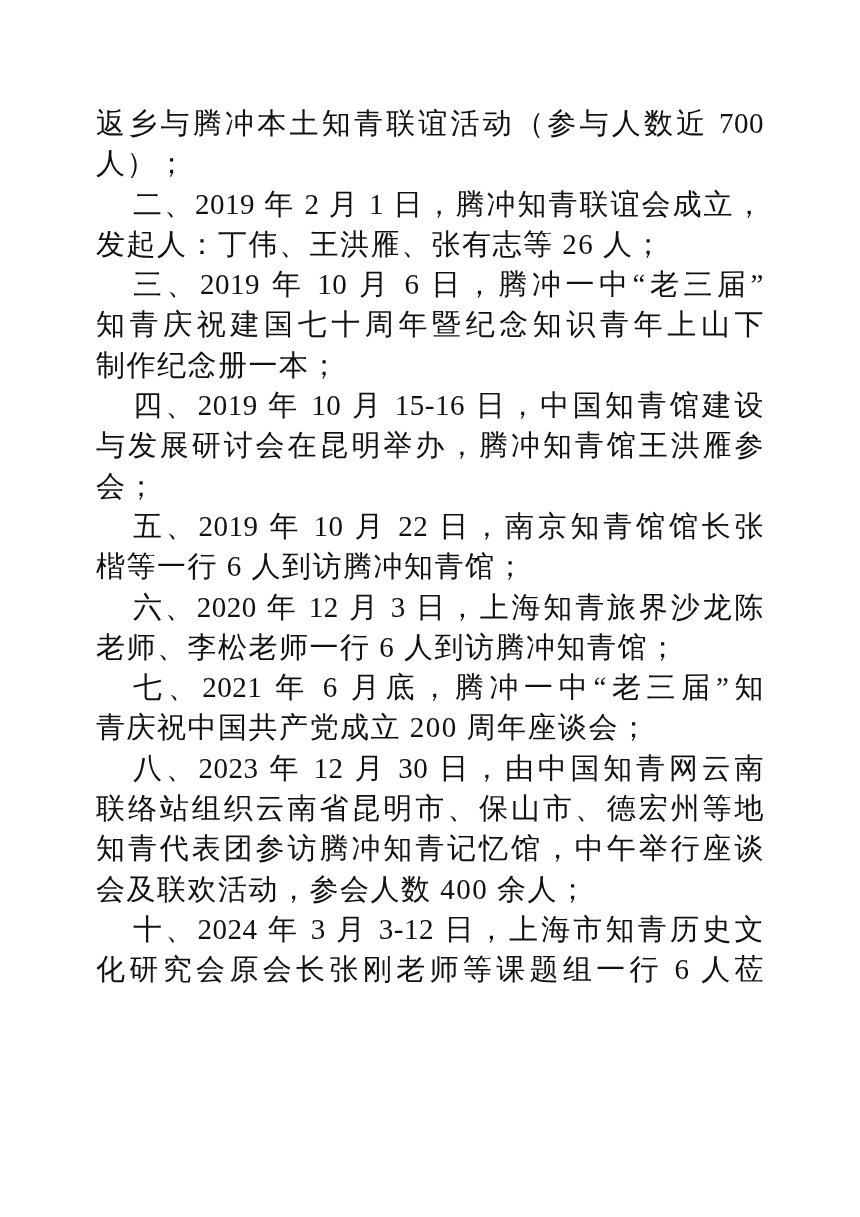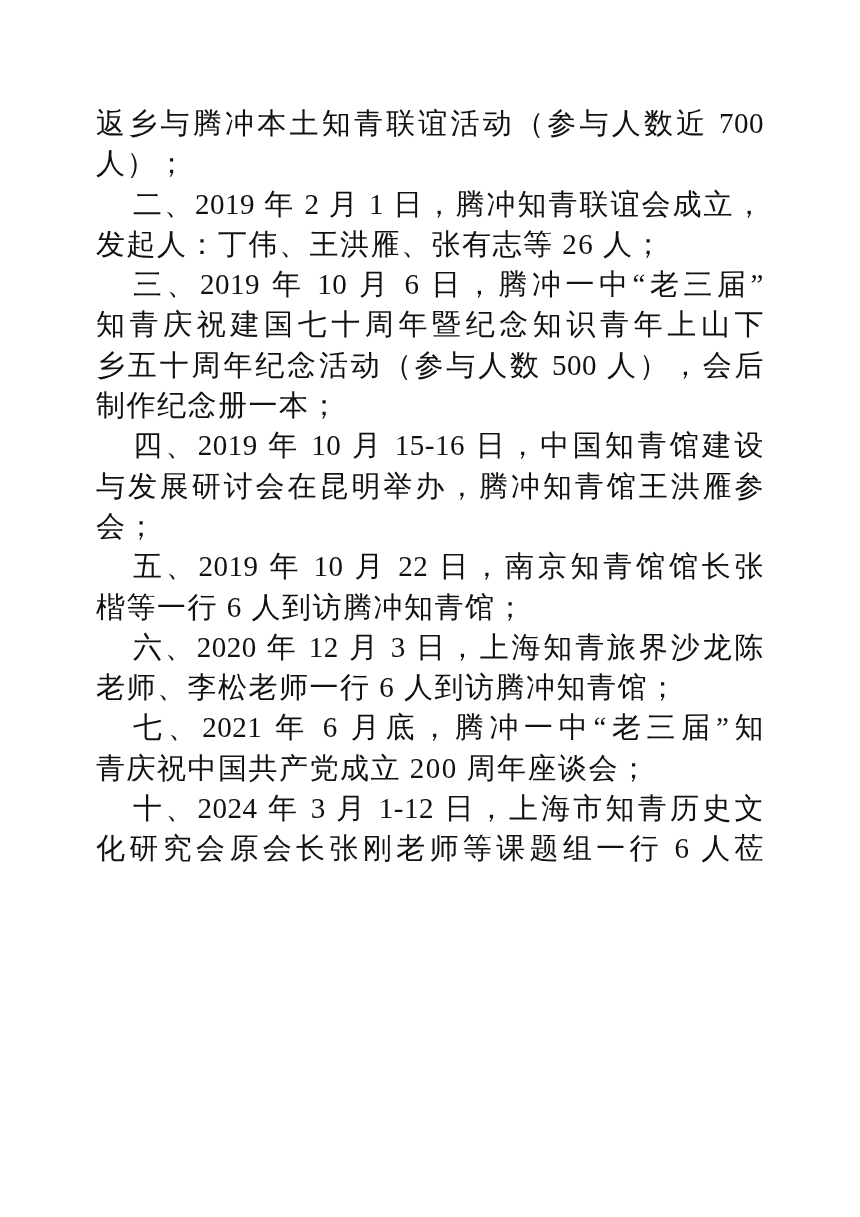--- a/index.html
+++ b/index.html
@@ -54,38 +54,43 @@
         <span class="line fill">返乡与腾冲本土知青联谊活动（参与人数近 700</span>
         <span class="line last">人）；</span>
       </div>
       <div class="para">
         <span class="line fill indent">二、2019 年 2 月 1 日，腾冲知青联谊会成立，</span>
         <span class="line last">发起人：丁伟、王洪雁、张有志等 26 人；</span>
       </div>
       <div class="para">
         <span class="line fill indent">三、2019 年 10 月 6 日，腾冲一中“老三届”</span>
         <span class="line fill">知青庆祝建国七十周年暨纪念知识青年上山下</span>
-        <span class="line fill">乡五十周年纪念活动（参与人数 500 人），会后</span>
         <span class="line last">制作纪念册一本；</span>
       </div>
       <div class="para">
         <span class="line fill indent">四、2019 年 10 月 15-16 日，中国知青馆建设</span>
         <span class="line fill">与发展研讨会在昆明举办，腾冲知青馆王洪雁参</span>
         <span class="line last">会；</span>
       </div>
       <div class="para">
         <span class="line fill indent">五、2019 年 10 月 22 日，南京知青馆馆长张</span>
         <span class="line last">楷等一行 6 人到访腾冲知青馆；</span>
       </div>
       <div class="para">
         <span class="line fill indent">六、2020 年 12 月 3 日，上海知青旅界沙龙陈</span>
         <span class="line last">老师、李松老师一行 6 人到访腾冲知青馆；</span>
       </div>
       <div class="para">
         <span class="line fill indent">七、2021 年 6 月底，腾冲一中“老三届”知</span>
         <span class="line last">青庆祝中国共产党成立 200 周年座谈会；</span>
       </div>
       <div class="para">
-        <span class="line fill indent">十、2024 年 3 月 1-12 日，上海市知青历史文</span>
+        <span class="line fill indent">八、2023 年 12 月 30 日，由中国知青网云南</span>
+        <span class="line fill">联络站组织云南省昆明市、保山市、德宏州等地</span>
+        <span class="line fill">知青代表团参访腾冲知青记忆馆，中午举行座谈</span>
+        <span class="line last">会及联欢活动，参会人数 400 余人；</span>
+      </div>
+      <div class="para">
+        <span class="line fill indent">十、2024 年 3 月 3-12 日，上海市知青历史文</span>
         <span class="line fill">化研究会原会长张刚老师等课题组一行 6 人莅</span>
       </div>
     </div>
 </div>
 
 </body></html>

